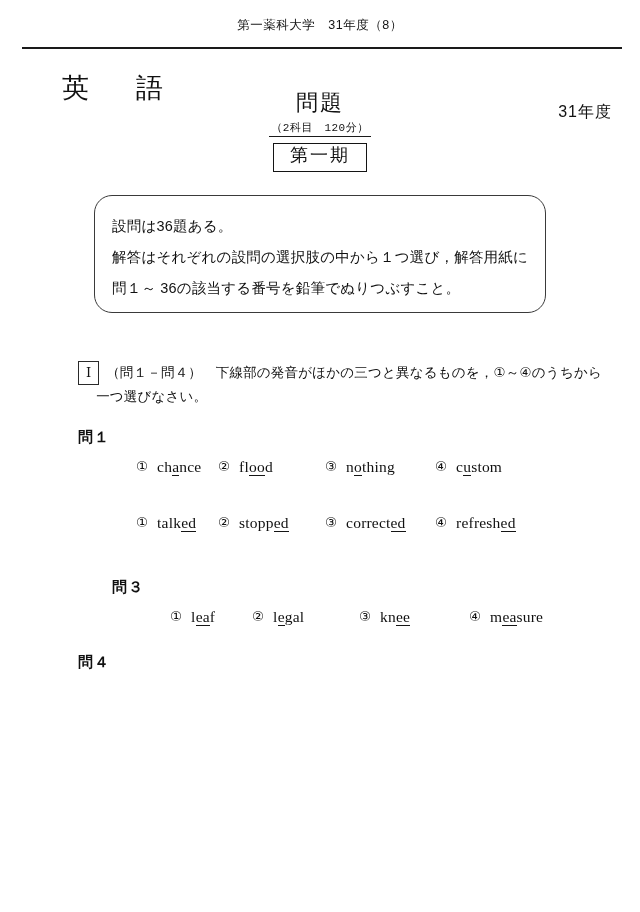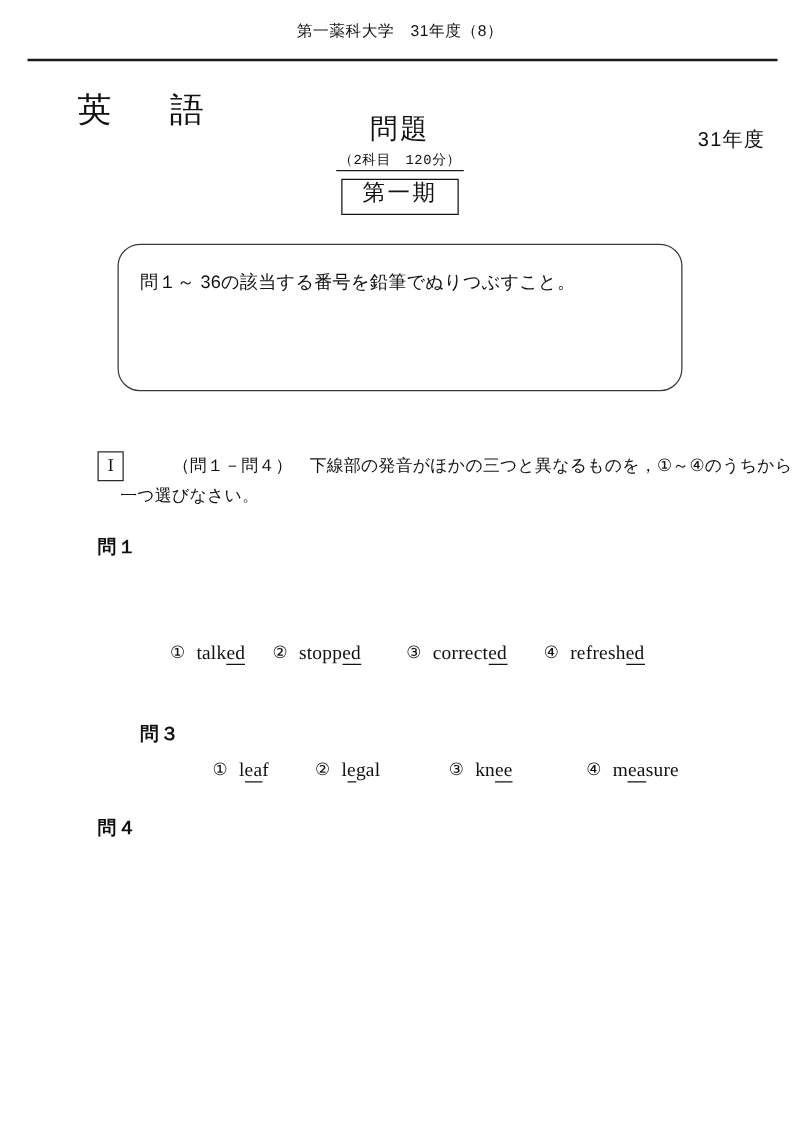--- a/index.html
+++ b/index.html
@@ -133,21 +133,21 @@
   .sec-text {
     display: inline-block;
     width: 470px;
     margin-left: 7px;
     font-size: 13.5px;
     line-height: 24px;
     letter-spacing: 0.2px;
     color: #101010;
     vertical-align: top;
   }
-  .sec-text .l1 { white-space: pre; margin-left: 32px; }
+  .sec-text .l1 { white-space: pre; }
   .sec-text .l2 { white-space: pre; display:block; margin-left: -10px; }
 
   
   .question {
     position: absolute;
     left: 78px;
     width: 520px;
   }
   .q-label {
     font-size: 15px;
@@ -202,30 +202,38 @@
     <div class="mondai">問題</div>
     <div class="subject-count">（2科目　120分）</div>
     <div><span class="term-box">第一期</span></div>
   </div>
 </div>
 
 <div class="year-right">31年度</div>
 
 <div class="instruction-box"></div>
 <div class="instruction-lines">
+  <div>設問は36題ある。</div>
+  <div>解答はそれぞれの設問の選択肢の中から１つ選び，解答用紙に</div>
   <div>問１～ 36の該当する番号を鉛筆でぬりつぶすこと。</div>
 </div>
 
 <div class="section-head">
   <span class="sec-marker">Ⅰ</span><span class="sec-text"><span class="l1">（問１－問４）　下線部の発音がほかの三つと異なるものを，①～④のうちから</span><span class="l2">一つ選びなさい。</span></span>
 </div>
 
 <div id="questions-root">
     <div class="question" style="top: 428px;">
       <div class="q-label">問１</div>
+      <div class="q-options">
+        <div class="opt c0"><span class="num">①</span><span class="word">ch<u>a</u>nce</span></div>
+        <div class="opt c1"><span class="num">②</span><span class="word">fl<u>oo</u>d</span></div>
+        <div class="opt c2"><span class="num">③</span><span class="word">n<u>o</u>thing</span></div>
+        <div class="opt c3"><span class="num">④</span><span class="word">c<u>u</u>stom</span></div>
+      </div>
     </div>
     <div class="question" style="top: 503px;">
       <div class="q-options">
         <div class="opt c0"><span class="num">①</span><span class="word">talk<u>ed</u></span></div>
         <div class="opt c1"><span class="num">②</span><span class="word">stopp<u>ed</u></span></div>
         <div class="opt c2"><span class="num">③</span><span class="word">correct<u>ed</u></span></div>
         <div class="opt c3"><span class="num">④</span><span class="word">refresh<u>ed</u></span></div>
       </div>
     </div>
     <div class="question" style="top: 578px; margin-left: 34px;">

